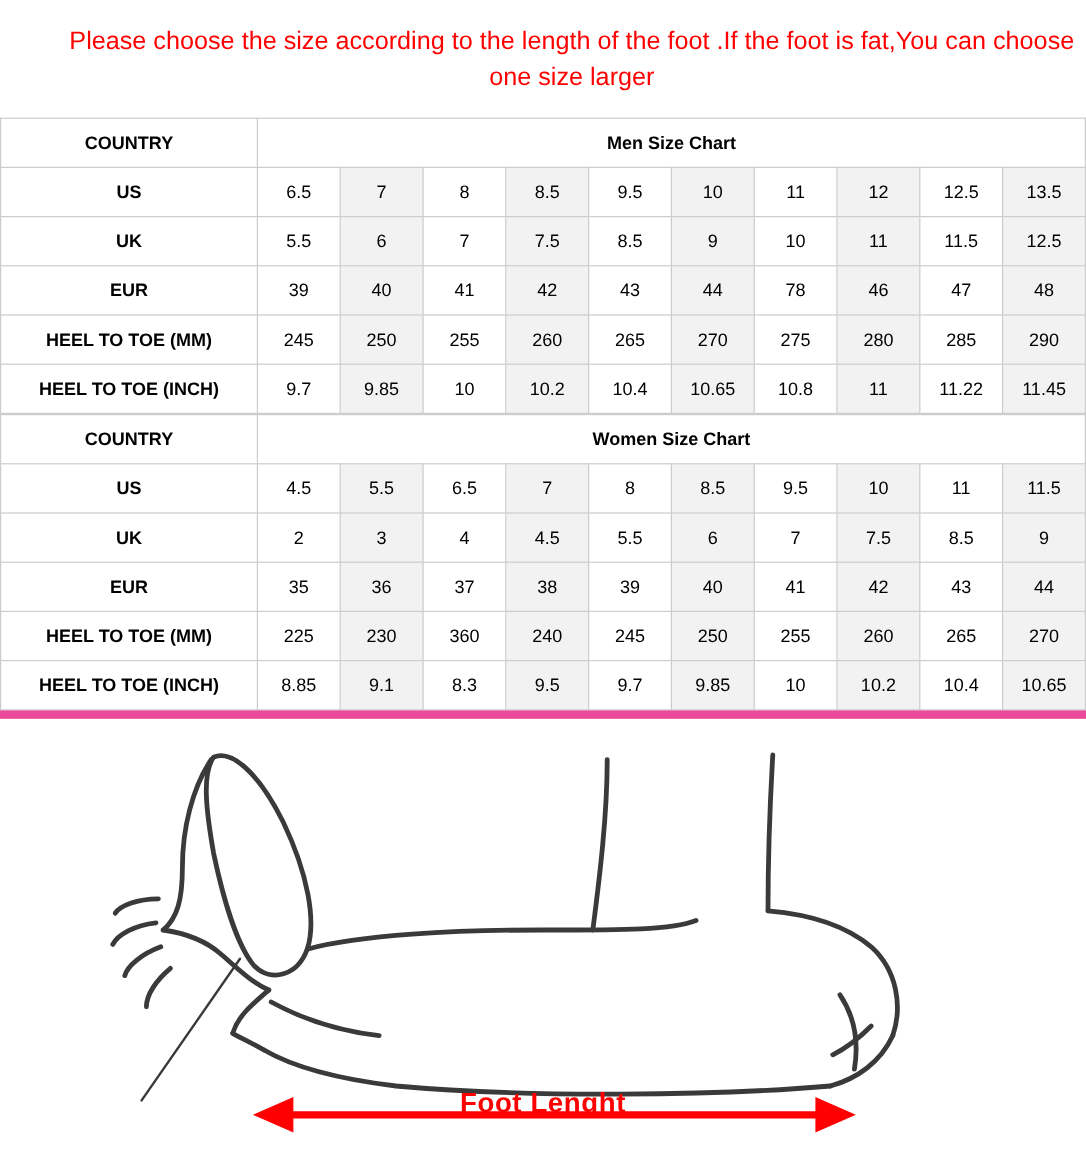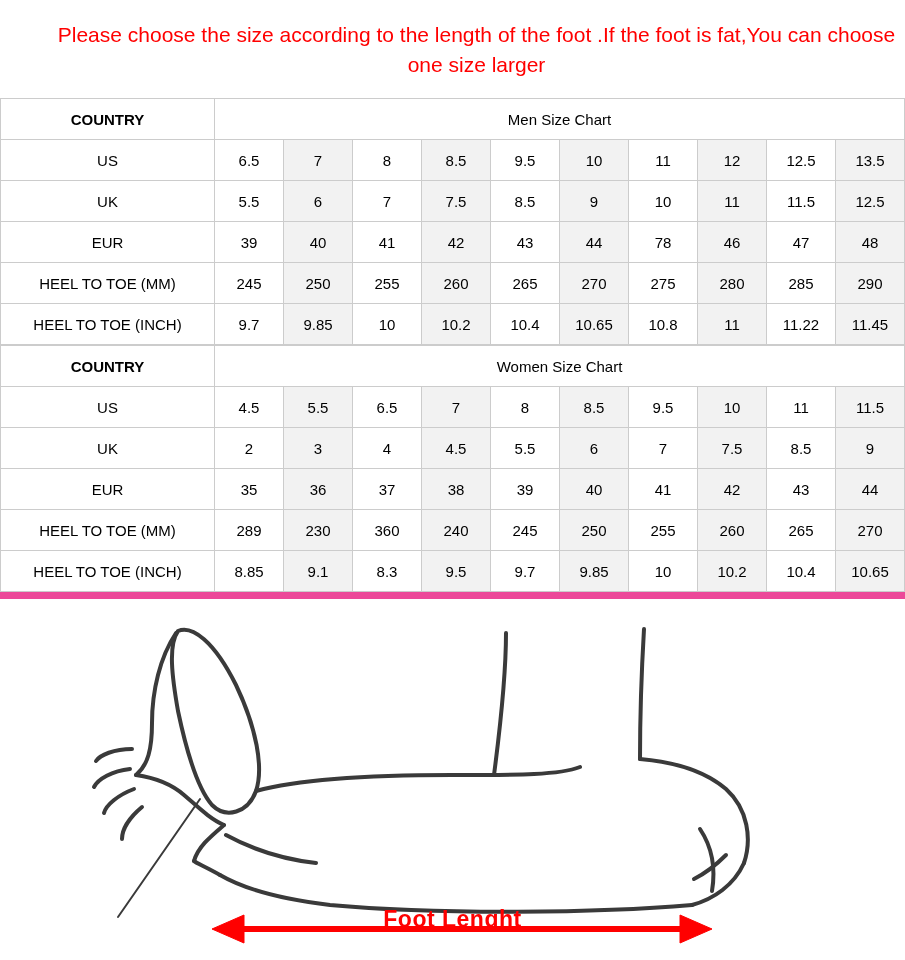--- a/index.html
+++ b/index.html
@@ -54,26 +54,26 @@
     padding: 0;
   }
   .col-country { width: 214px; }
   .col-val { width: 69px; }
   .country-head {
     font-weight: bold;
     font-size: 17px;
     height: 53px;
   }
   .chart-title {
-    font-weight: normal;
+    font-weight: bold;
     font-size: 21px;
     height: 53px;
   }
   .row-label {
-    font-weight: normal;
+    font-weight: bold;
     font-size: 15px;
   }
   .shade {
     background: #f2f2f2;
   }
   
   .diagram {
     position: relative;
     width: 905px;
     height: 355px;
@@ -256,21 +256,21 @@
         <td>39</td>
         <td class="shade">40</td>
         <td>41</td>
         <td class="shade">42</td>
         <td>43</td>
         <td class="shade">44</td>
       </tr>
 
       <tr>
         <td class="row-label">HEEL TO TOE (MM)</td>
-        <td>289</td>
+        <td>225</td>
         <td class="shade">230</td>
         <td>360</td>
         <td class="shade">240</td>
         <td>245</td>
         <td class="shade">250</td>
         <td>255</td>
         <td class="shade">260</td>
         <td>265</td>
         <td class="shade">270</td>
       </tr>

